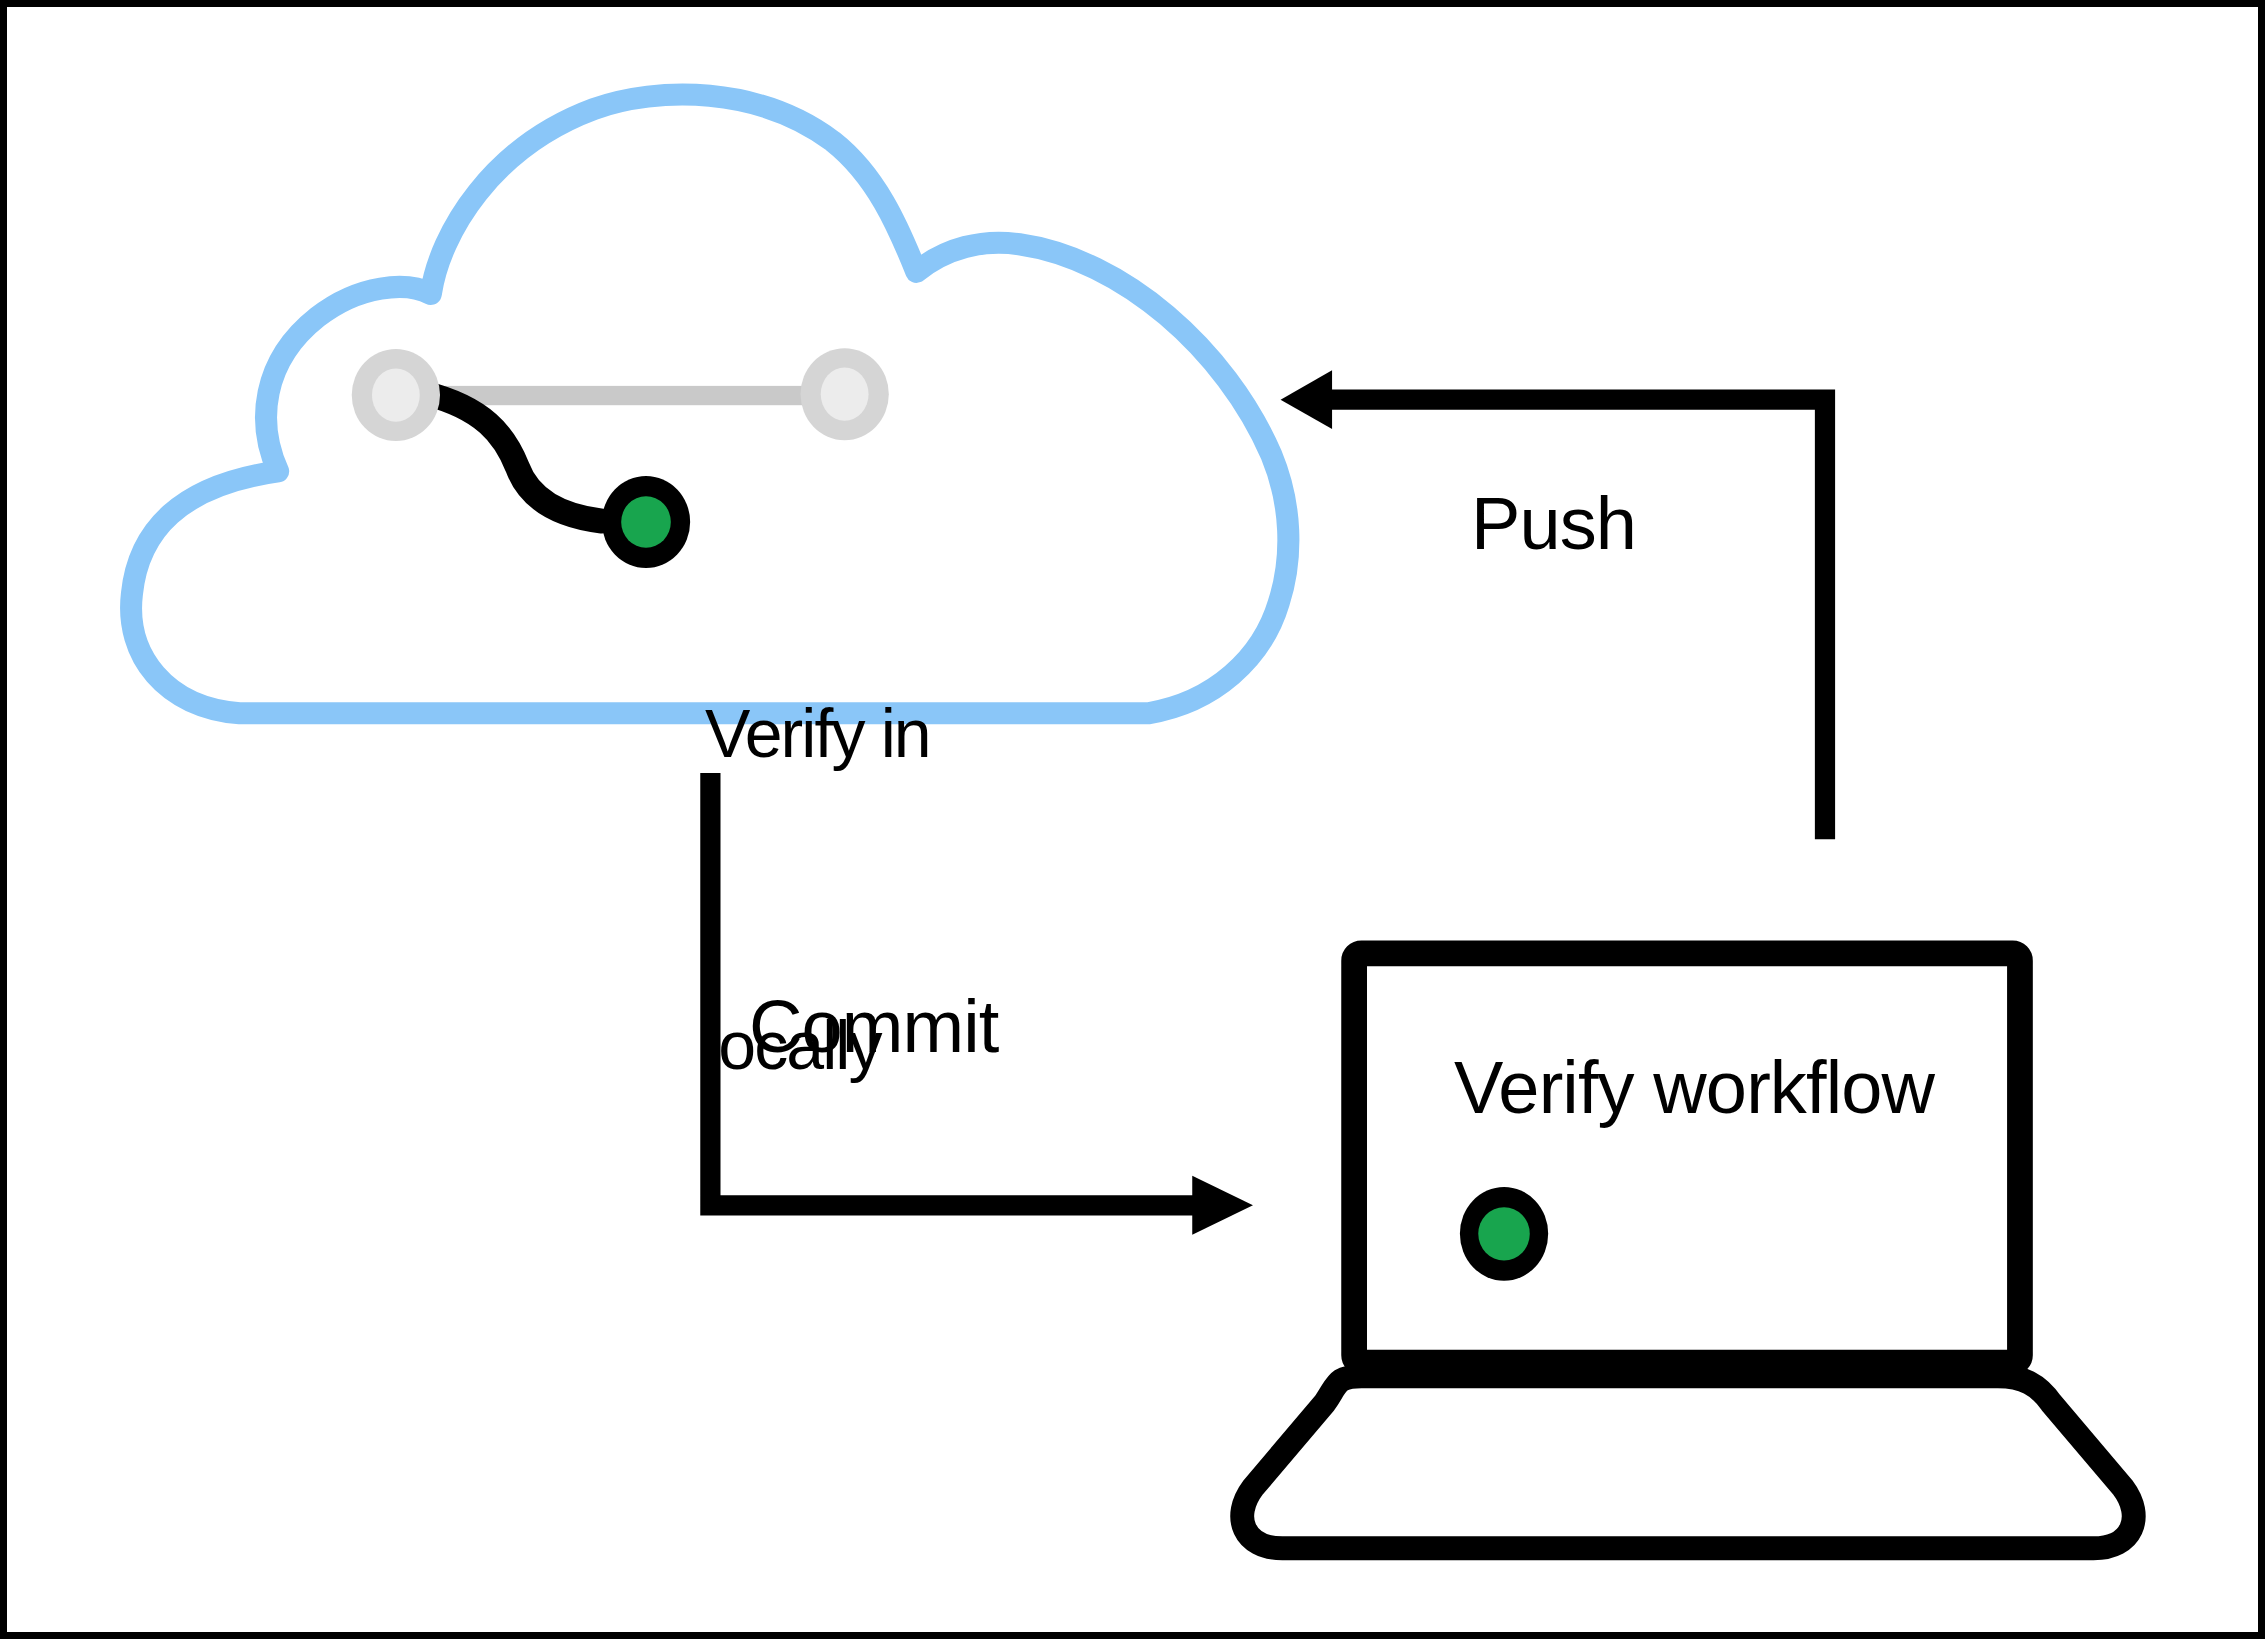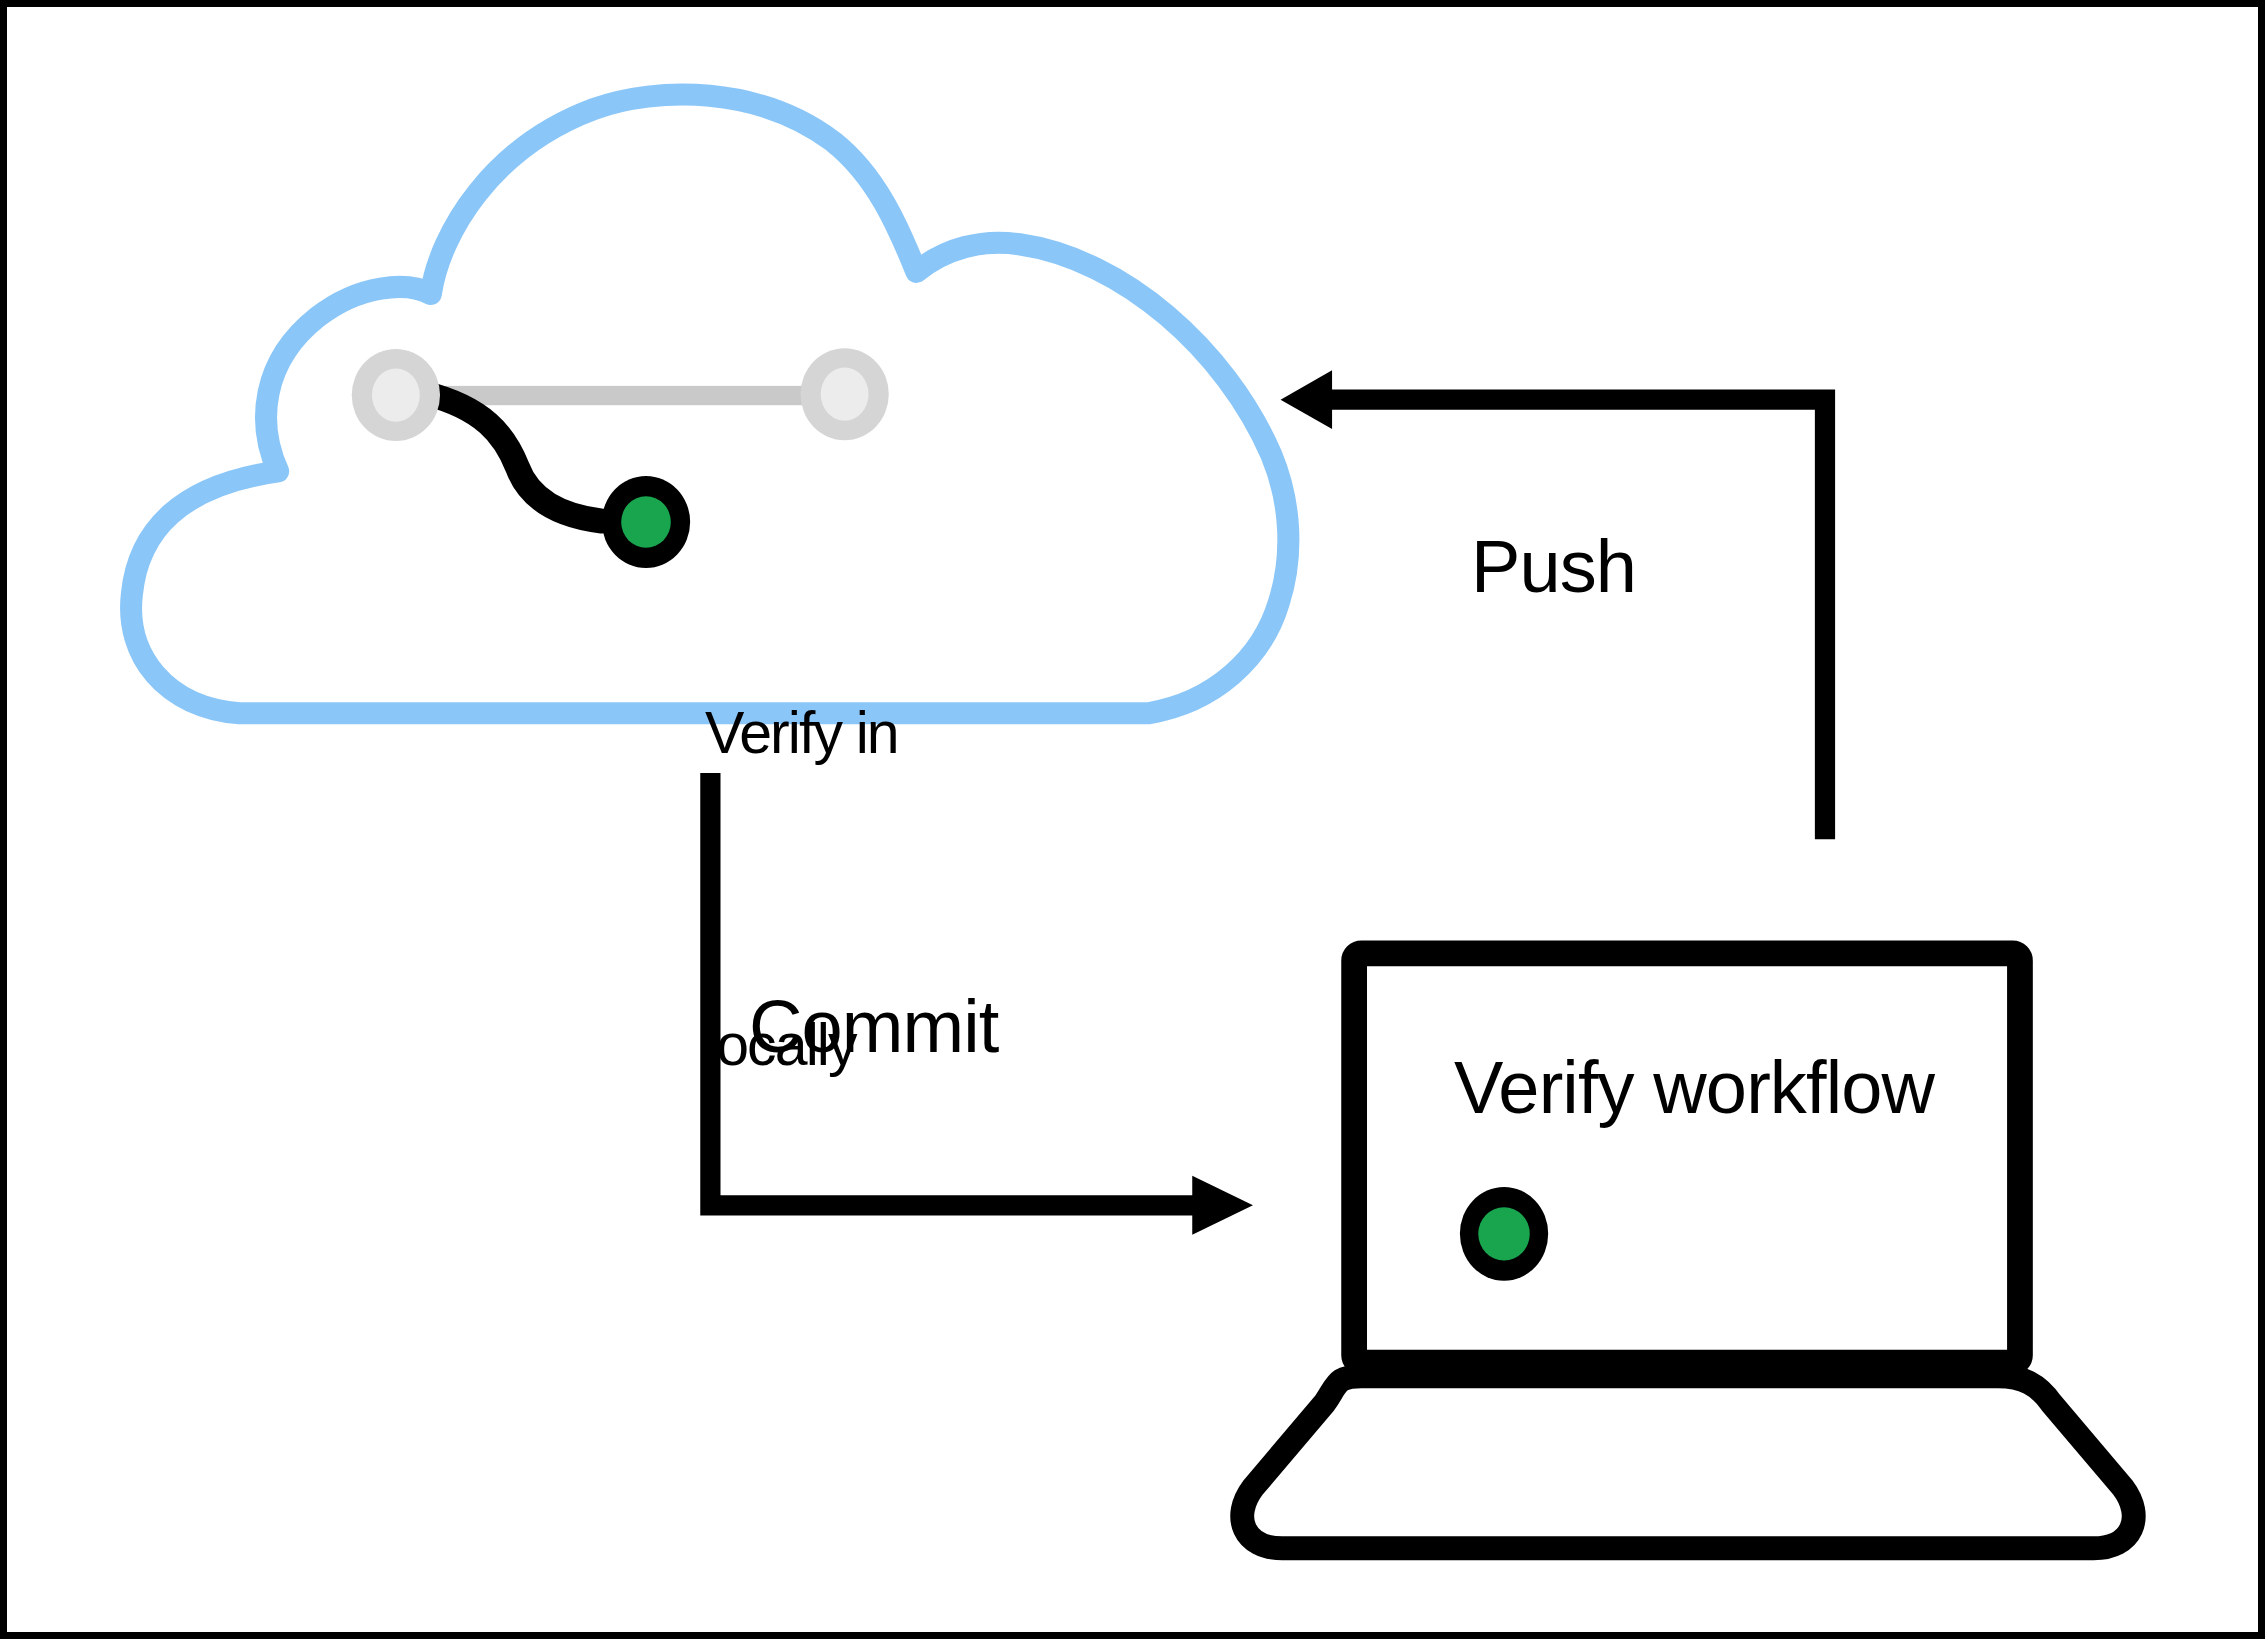--- a/index.html
+++ b/index.html
@@ -14,21 +14,21 @@
   }
   .shapes{position:absolute;left:0;top:0;width:100%;height:100%;}
   .label{
     position:absolute;
     color:var(--ink,#000);
     white-space:pre;
     letter-spacing:-0.9px;
     font-family:"Liberation Sans", sans-serif;
   }
   .label-big{
-    font-size:59px;
+    font-size:68px;
     line-height:104px;
     letter-spacing:-1.9px;
   }
   .label-mid{
     font-size:74px;
     line-height:74px;
   }
 </style>
 </head>
 <body>
@@ -95,21 +95,21 @@
         <ellipse cx="1625" cy="1334" rx="28" ry="29" fill="var(--green,#18A54E)"></ellipse>
       </g>
     </g>
   </svg>
 
   <div class="label label-big" style="left:698px;top:466px;">
     <div>Verify in</div>
     <div>locally</div>
   </div>
 
-  <div class="label label-mid" style="left:1464px;top:523px;">Push</div>
+  <div class="label label-mid" style="left:1464px;top:480px;">Push</div>
 
   <div class="label label-mid" style="left:742px;top:983px;">Commit</div>
 
   <div class="label label-mid" style="left:1447px;top:1044px;">Verify workflow</div>
 
 
 </div>
 
 
 </body></html>

